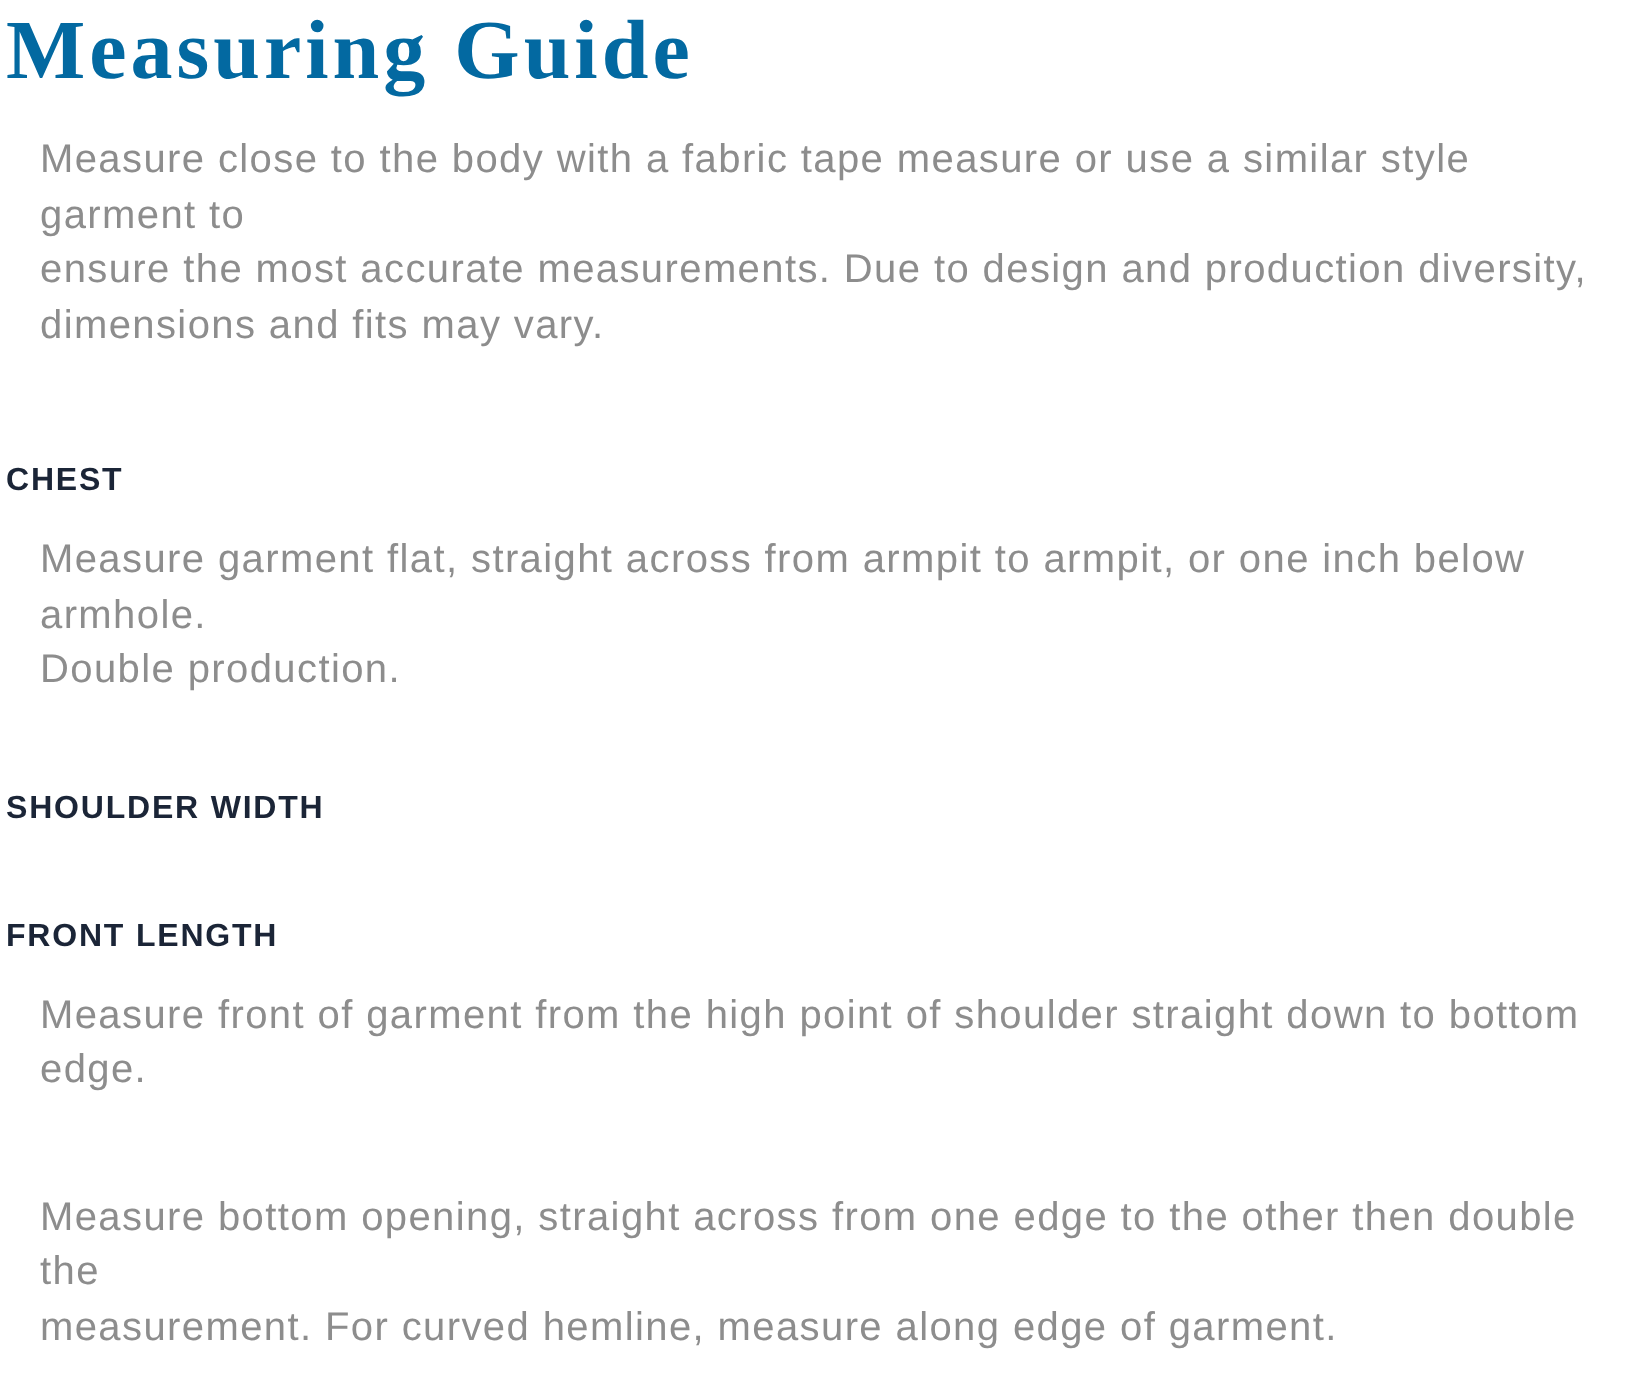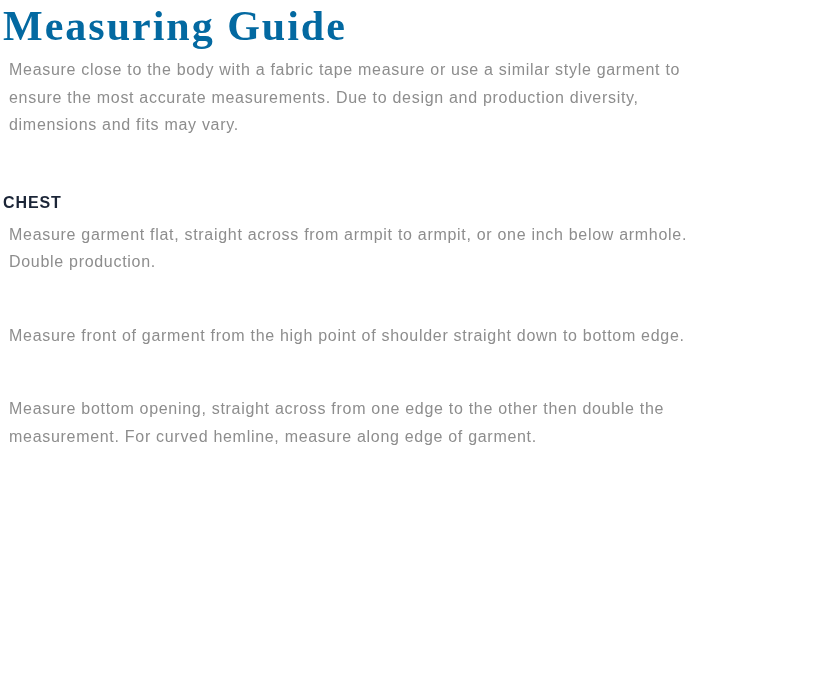--- a/index.html
+++ b/index.html
@@ -21,22 +21,22 @@
     font-size: 42px;
     line-height: 48px;
     letter-spacing: 2px;
     color: #0369a1;
     margin: 0;
   }
   .intro {
     margin-top: 64px;
   }
   p.body-text {
-    margin: 6px;
-    font-size: 16px;
+    margin: 17px;
+    font-size: 20px;
     line-height: 27.5px;
     letter-spacing: 0.7px;
     color: #8d8d8d;
     white-space: pre-line;
   }
   section.measure-section {
     margin-top: 46px;
   }
   section.measure-section.first {
     margin-top: 55px;
@@ -60,23 +60,25 @@
 ensure the most accurate measurements. Due to design and production diversity,
 dimensions and fits may vary.</p>
 
 <section class="measure-section first">
   <h2 class="section-heading">CHEST</h2>
   <p class="body-text">Measure garment flat, straight across from armpit to armpit, or one inch below armhole.
 Double production.</p>
 </section>
 
 <section class="measure-section">
+  <h2 class="section-heading">SHOULDER WIDTH</h2>
 </section>
 
 <section class="measure-section">
+  <h2 class="section-heading">FRONT LENGTH</h2>
   <p class="body-text">Measure front of garment from the high point of shoulder straight down to bottom edge.</p>
 </section>
 
 <section class="measure-section">
 </section>
 
 <section class="measure-section">
   <p class="body-text">Measure bottom opening, straight across from one edge to the other then double the
 measurement. For curved hemline, measure along edge of garment.</p>
 </section>

